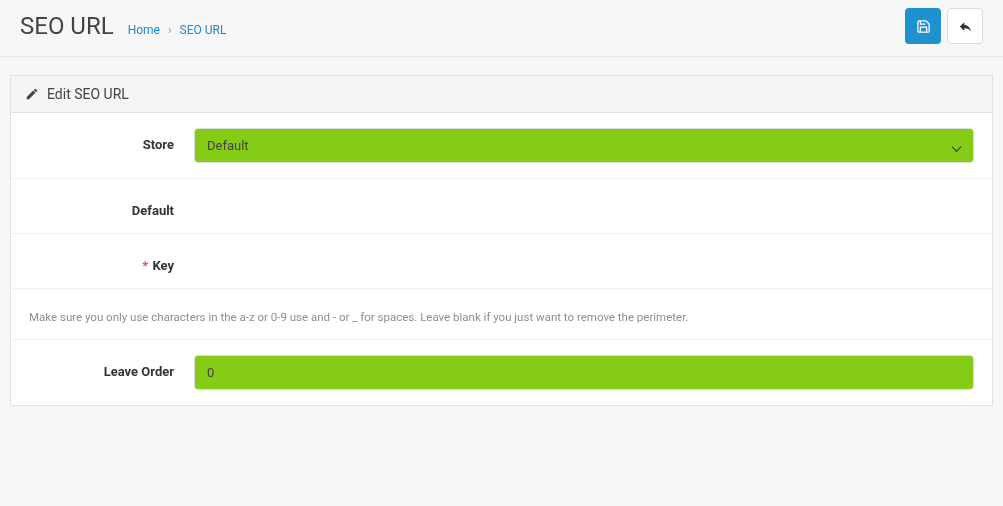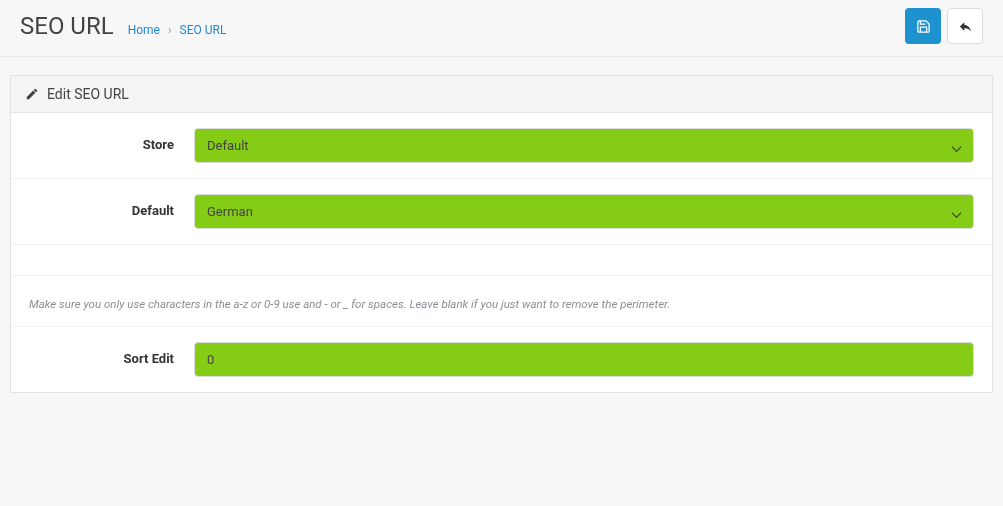--- a/index.html
+++ b/index.html
@@ -119,21 +119,20 @@
       transform: translateY(-35%) rotate(45deg);
       width: 7px; height: 7px;
       border-right: 1.5px solid #333;
       border-bottom: 1.5px solid #333;
       pointer-events: none;
     }
     .help-text {
       margin-top: 6px;
       font-size: 11.5px;
       color: #8a8f94;
-      font-style: italic;
     }
 
     .icon-svg { width: 15px; height: 15px; display: block; }
   </style>
 </head>
 <body>
 
 <div class="top-header">
   <div class="top-left">
     <h1 class="page-title">SEO URL</h1>
@@ -173,40 +172,35 @@
       <div class="form-field select-wrap">
         <select class="form-control">
           <option>Default</option>
         </select>
         <span class="chevron"></span>
       </div>
     </div>
 
     <div class="form-row">
       <label class="form-label">Default</label>
-      <div class="form-field select-wrap">
-        <select class="form-control">
-          <option>German</option>
-        </select>
-        <span class="chevron"></span>
-      </div>
-    </div>
-
-    <div class="form-row">
+    </div>
+
+    <div class="form-row">
+      <label class="form-label"><span class="required">*</span> <span>Key</span></label>
     </div>
 
 
     <div class="form-row">
       <div class="form-field">
         <div class="help-text">Make sure you only use characters in the a-z or 0-9 use and - or _ for spaces. Leave blank if you just want to remove the perimeter.</div>
       </div>
     </div>
 
     <div class="form-row">
-      <label class="form-label">Sort Edit</label>
+      <label class="form-label">Leave Order</label>
       <div class="form-field">
         <input type="text" class="form-control" value="0" style="">
         
       </div>
     </div>
 
   </div>
 </div>
 
 </body></html>

